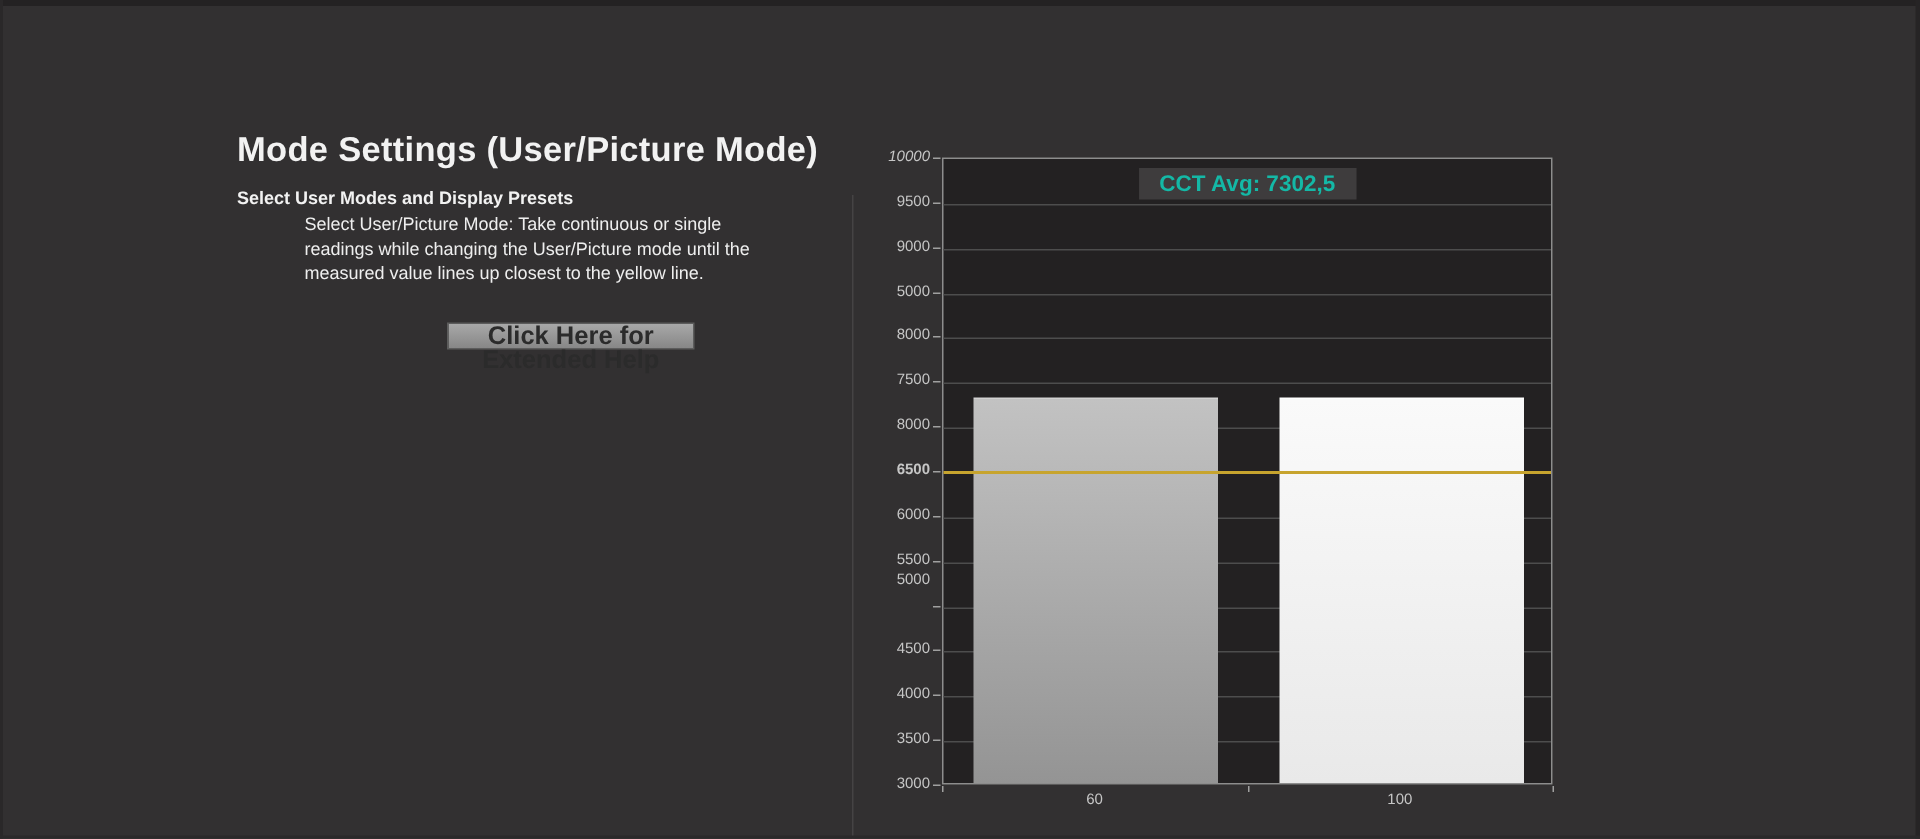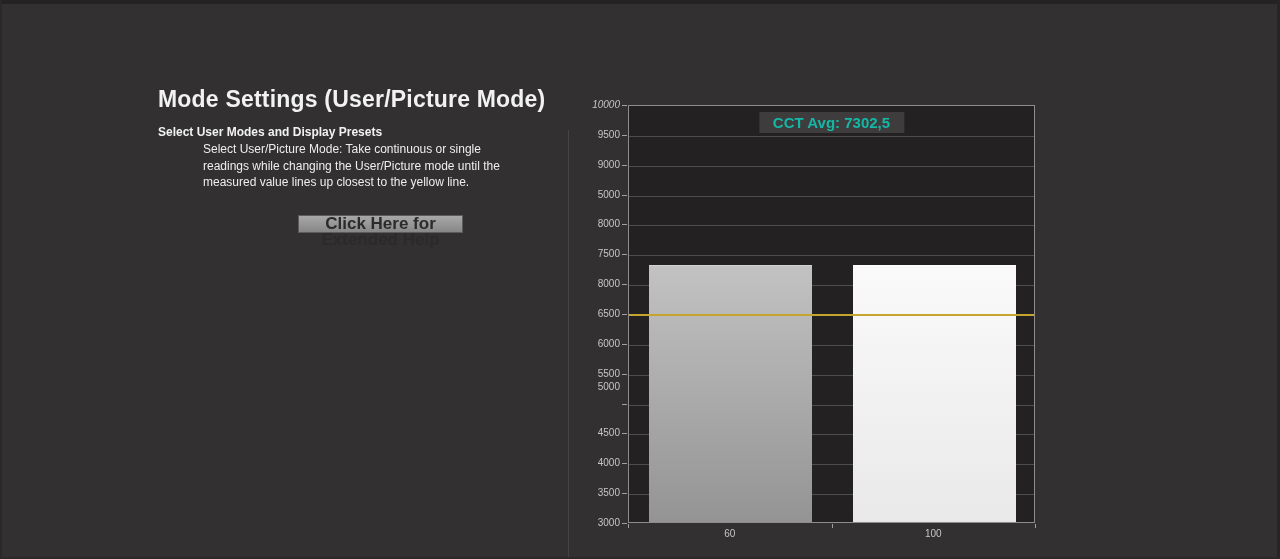--- a/index.html
+++ b/index.html
@@ -100,21 +100,21 @@
       <div class="ytick-label" style="top: 372.286px;">4000</div>
       <div class="ytick-mark" style="top: 378.286px;"></div>
       <div class="ytick-label" style="top: 342.429px;">4500</div>
       <div class="ytick-mark" style="top: 348.429px;"></div>
       <div class="ytick-label" style="top: 296px;">5000</div>
       <div class="ytick-mark" style="top: 318.571px;"></div>
       <div class="ytick-label" style="top: 282.714px;">5500</div>
       <div class="ytick-mark" style="top: 288.714px;"></div>
       <div class="ytick-label" style="top: 252.857px;">6000</div>
       <div class="ytick-mark" style="top: 258.857px;"></div>
-      <div class="ytick-label" style="top: 223px;">6500</div>
+      <div class="ytick-label" style="top: 223px; font-weight: bold;">6500</div>
       <div class="ytick-mark" style="top: 229px;"></div>
       <div class="ytick-label" style="top: 193.143px;">8000</div>
       <div class="ytick-mark" style="top: 199.143px;"></div>
       <div class="ytick-label" style="top: 163.286px;">7500</div>
       <div class="ytick-mark" style="top: 169.286px;"></div>
       <div class="ytick-label" style="top: 133.429px;">8000</div>
       <div class="ytick-mark" style="top: 139.429px;"></div>
       <div class="ytick-label" style="top: 103.571px;">5000</div>
       <div class="ytick-mark" style="top: 109.571px;"></div>
       <div class="ytick-label" style="top: 73.7143px;">9000</div>

